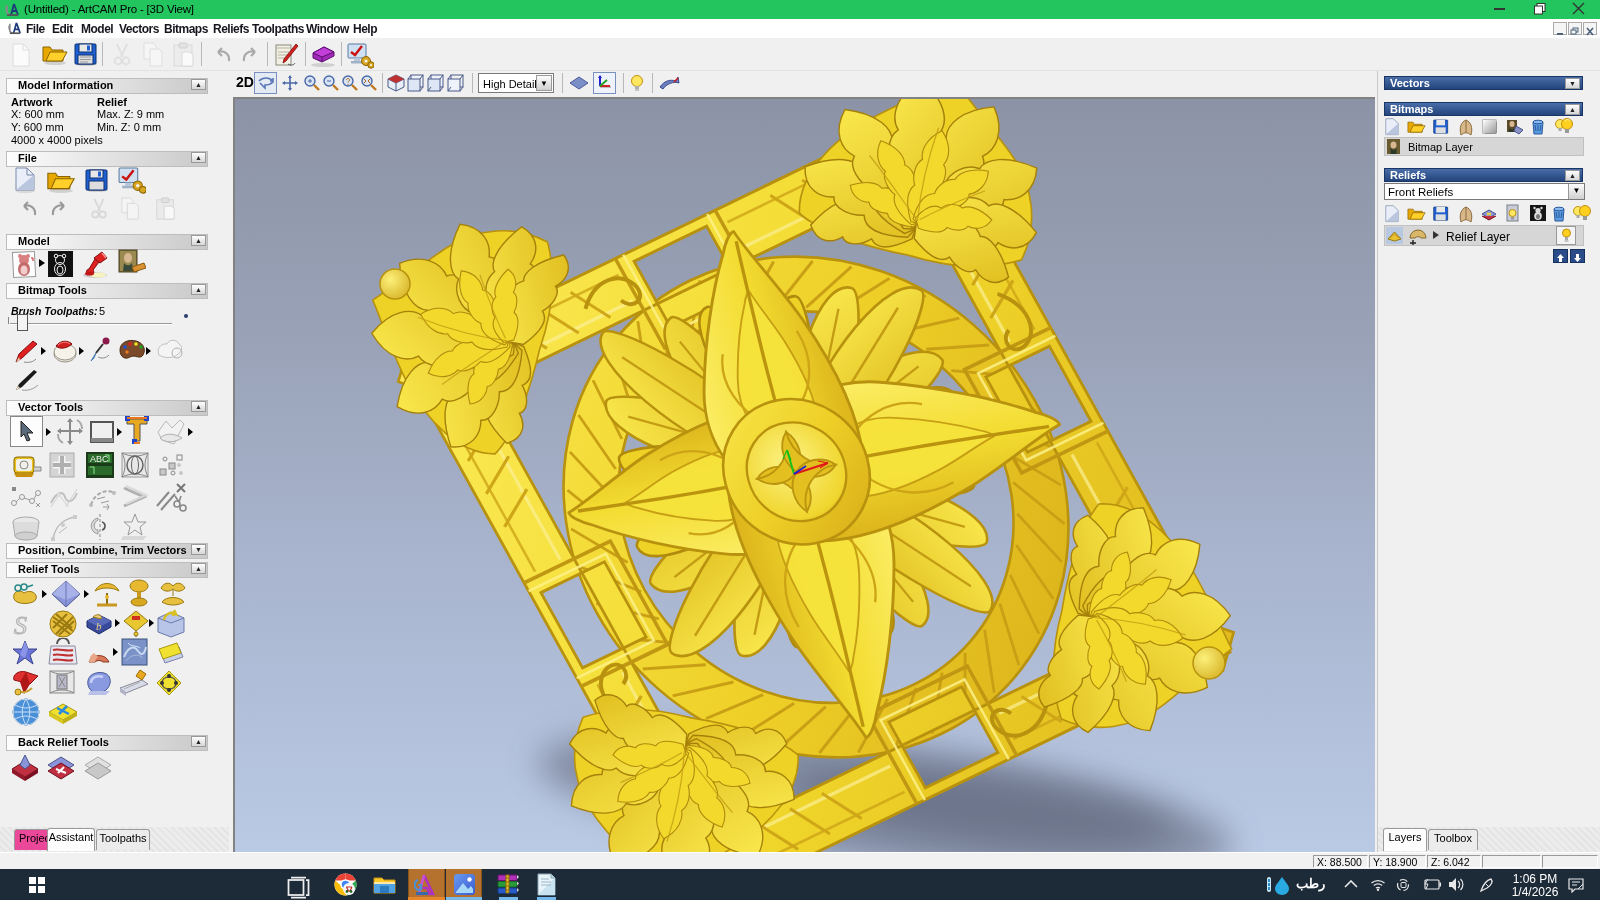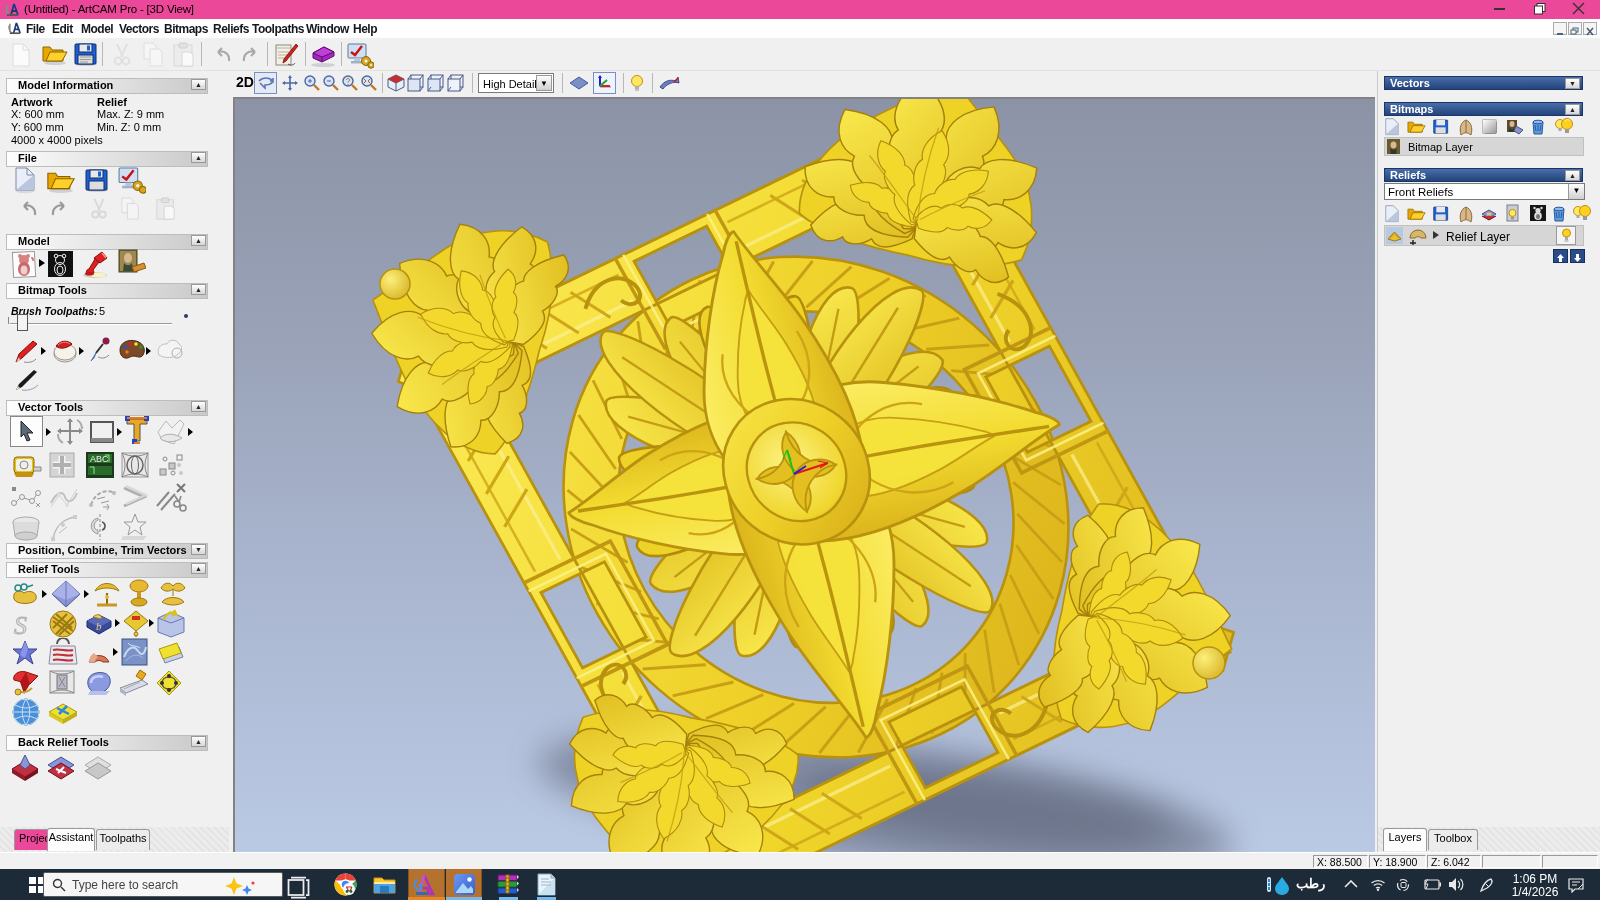--- a/index.html
+++ b/index.html
@@ -1,21 +1,21 @@
 <!DOCTYPE html>
 <html><head>
 <meta charset="utf-8">
 <style>
 * { margin:0; padding:0; box-sizing:border-box; }
 html,body { width:1600px; height:900px; overflow:hidden; }
 body { font-family:"Liberation Sans", sans-serif; background:#f0f0f0; position:relative; }
 .abs { position:absolute; }
 
 
-#titlebar { left:0; top:0; width:1600px; height:19px; background:#ec4899; }
+#titlebar { left:0; top:0; width:1600px; height:19px; background:#22c55e; }
 #titlebar .ttxt { position:absolute; left:24px; top:3px; font-size:11.5px; letter-spacing:-0.2px; color:#000; }
 #menubar { left:0; top:19px; width:1600px; height:19px; background:#ffffff; }
 .menuitem { position:absolute; top:3px; font-size:12px; font-weight:600; letter-spacing:-0.5px; color:#16161e; }
 #toolbar { left:0; top:38px; width:1600px; height:33px; background:#f0f0f0; border-bottom:1px solid #e2e2e2; }
 .tsep { position:absolute; top:4px; width:1px; height:24px; background:#b8b8b8; }
 
 
 #leftpanel { left:0; top:71px; width:229px; height:781px; background:#f0f0f0; }
 #rightpanel { left:1377px; top:71px; width:223px; height:781px; background:#f0f0f0; border-left:1px solid #c8c8c8; }
 .lhead { position:absolute; left:6px; width:202px; height:16px; background:linear-gradient(90deg,#fdfdfd,#c9c9c9); border:1px solid #bdbdbd; font-size:11px; font-weight:bold; color:#000; padding-left:11px; line-height:12px; }
@@ -1126,32 +1126,20 @@
   <div class="sfield" style="left:1542px;width:56px"></div>
 </div>
 
 <div id="taskbar" class="abs">
   <svg class="abs" style="left:29px;top:8px" width="16" height="16" viewBox="0 0 16 16">
       <rect x="0" y="0" width="7" height="7" fill="#fff"></rect>
       <rect x="9" y="0" width="7" height="7" fill="#fff"></rect>
       <rect x="0" y="9" width="7" height="7" fill="#fff"></rect>
       <rect x="9" y="9" width="7" height="7" fill="#fff"></rect>
     </svg>
-  <div id="search">
-    <svg class="abs" style="left:8px;top:5px" width="14" height="14" viewBox="0 0 14 14">
-        <circle cx="5.5" cy="5.5" r="4" fill="none" stroke="#333" stroke-width="1.4"></circle>
-        <path d="M9 9 L13 13" stroke="#333" stroke-width="1.4"></path>
-      </svg>
-    <div class="stxt">Type here to search</div>
-    <svg class="abs" style="left:176px;top:2px" width="42" height="22" viewBox="0 0 42 22">
-      <path d="M14 2 L16.5 8.5 L23 11 L16.5 13.5 L14 20 L11.5 13.5 L5 11 L11.5 8.5 Z" fill="#f9c513"></path>
-      <path d="M27 10 L28.5 13.5 L32 15 L28.5 16.5 L27 20 L25.5 16.5 L22 15 L25.5 13.5 Z" fill="#4285f4"></path>
-      <circle cx="33" cy="8" r="1.6" fill="#ea4335"></circle>
-    </svg>
-  </div>
 
   <svg class="tbicon" style="left:286px;top:6px" width="20" height="20" viewBox="0 0 20 20">
       <rect x="2" y="4" width="12" height="12" fill="none" stroke="#eee" stroke-width="1.4"></rect>
       <path d="M16 4 L18 4 L18 16 L16 16 M4 2 L16 2 M4 18 L16 18" stroke="#eee" stroke-width="1.4" fill="none"></path>
     </svg>
 
   <svg class="tbicon" style="left:333px" viewBox="0 0 25 25">
       <circle cx="12.5" cy="12.5" r="11" fill="#fff"></circle>
       <path d="M12.5 1.5 A11 11 0 0 1 22.8 8.5 L12.5 8.5 Z" fill="#ea4335"></path>
       <path d="M22.8 8.5 A11 11 0 0 1 13.5 23.4 L18.5 12.5 Z" fill="#34a853"></path>

